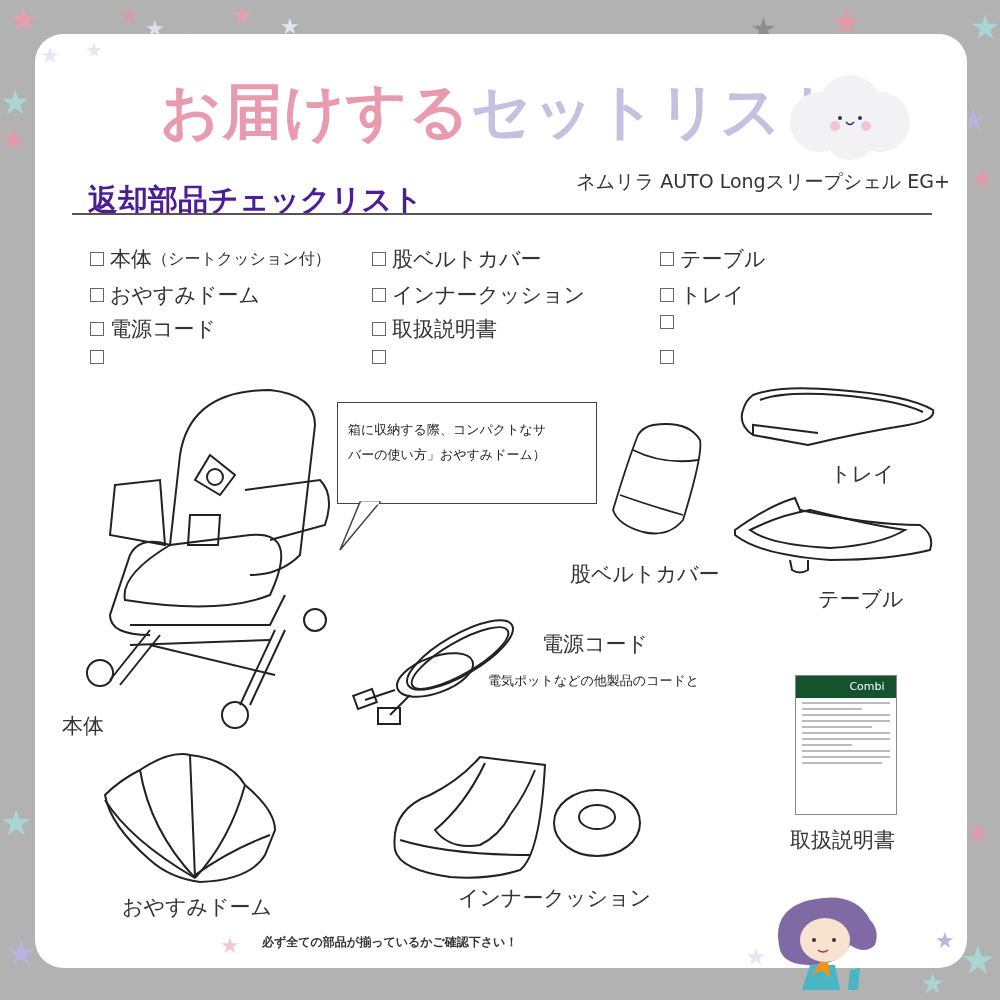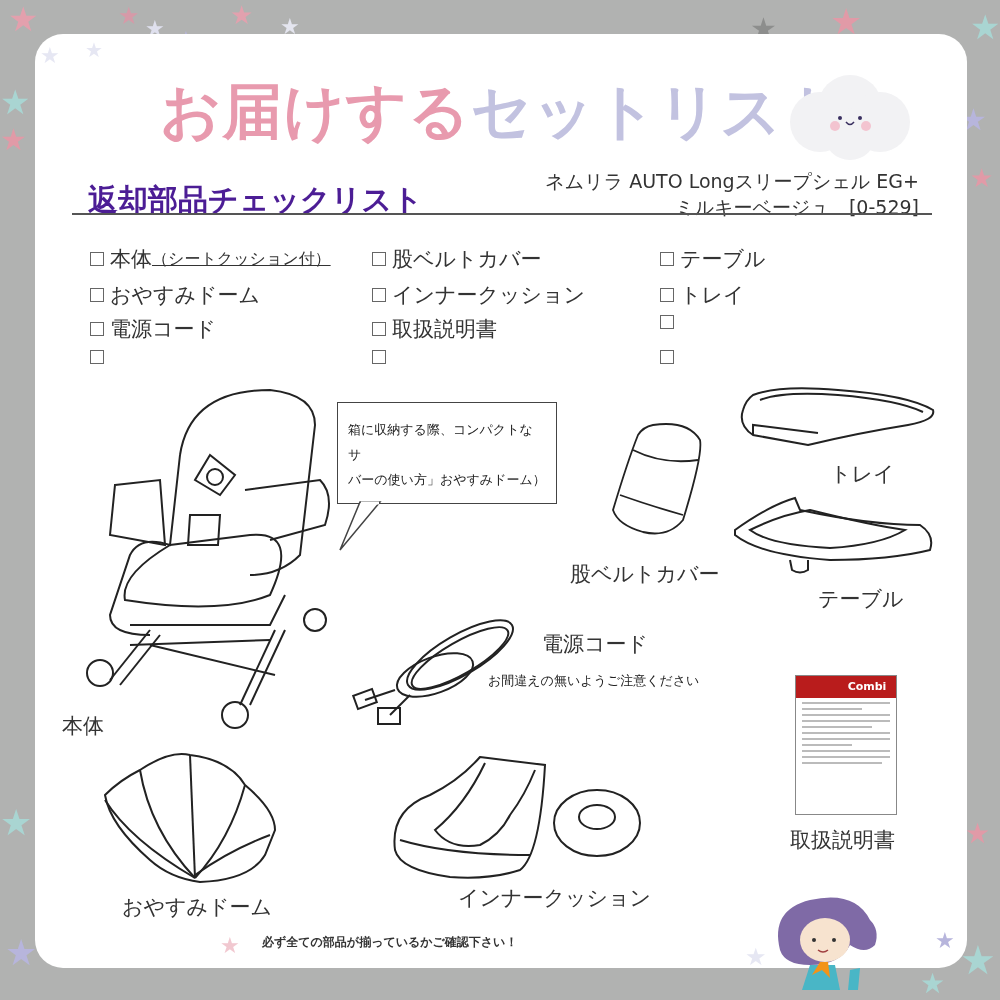--- a/index.html
+++ b/index.html
@@ -5,32 +5,32 @@
   * { box-sizing: border-box; margin: 0; padding: 0; }
   html, body { width: 1000px; height: 1000px; overflow: hidden; }
   body { background: #b1b2b1; font-family: "DejaVu Sans", "Liberation Sans", sans-serif; color: #333; position: relative; }
   .star { position: absolute; font-size: 30px; line-height: 1; }
   .card { position: absolute; left: 35px; top: 34px; width: 932px; height: 934px; background: #fff; border-radius: 28px; }
   .title { position: absolute; left: 160px; top: 72px; font-size: 60px; font-weight: bold; letter-spacing: 1px; white-space: nowrap; }
   .title .pink { color: #e89aae; }
   .title .lav { color: #c2c2e0; }
   .cloud { position: absolute; left: 780px; top: 72px; width: 140px; height: 90px; }
   .section-title { position: absolute; left: 88px; top: 180px; font-size: 30px; font-weight: bold; color: #4c1d95; }
-  .product { position: absolute; right: 81px; top: 168px; text-align: right; font-size: 19px; line-height: 26px; color: #333; }
+  .product { position: absolute; right: 50px; top: 168px; text-align: right; font-size: 19px; line-height: 26px; color: #333; }
   .rule { position: absolute; left: 72px; top: 213px; width: 860px; height: 2px; background: #555; }
   .check { position: absolute; font-size: 21px; display: flex; align-items: center; white-space: nowrap; color: #333; }
   .box { display: inline-block; width: 14px; height: 14px; border: 1px solid #666; margin-right: 6px; background: #fff; }
-  .small { font-size: 16px; text-decoration: underline; }
-  .note-box { position: absolute; left: 337px; top: 402px; width: 220px; height: 102px; border: 1.5px solid #444; background: #fff; padding: 14px 10px; font-size: 13px; line-height: 25px; color: #222; }
+  .small { font-size: 16px; }
+  .note-box { position: absolute; left: 337px; top: 402px; width: 260px; height: 102px; border: 1.5px solid #444; background: #fff; padding: 14px 10px; font-size: 13px; line-height: 25px; color: #222; }
   .label { position: absolute; font-size: 21px; color: #333; white-space: nowrap; }
   .cord-note { position: absolute; left: 488px; top: 668px; font-size: 13px; line-height: 25px; color: #222; }
   .footer { position: absolute; left: 262px; top: 934px; font-size: 12px; font-weight: bold; color: #333; white-space: nowrap; }
   svg { position: absolute; overflow: visible; }
   .manual { position: absolute; left: 795px; top: 675px; width: 102px; height: 140px; border: 1px solid #888; background: #fff; }
-  .manual-head { height: 22px; background: #b91c1c; color: #fff; font-size: 11px; font-weight: bold; text-align: center; line-height: 22px; padding-left: 42px; }
+  .manual-head { height: 22px; background: #14532d; color: #fff; font-size: 11px; font-weight: normal; text-align: center; line-height: 22px; padding-left: 42px; }
   .manual-line { height: 2px; background: #bbb; margin: 4px 6px; }
 </style>
 </head>
 <body>
 
 <span class="star" style="left:8px;top:2px;color:#e3a0ad;font-size:34px;">★</span>
 <span class="star" style="left:118px;top:4px;color:#d69aa8;font-size:24px;">★</span>
 <span class="star" style="left:145px;top:18px;color:#dfe0ee;font-size:22px;">★</span>
 <span class="star" style="left:168px;top:26px;color:#b7b5dc;font-size:40px;">★</span>
 <span class="star" style="left:230px;top:2px;color:#e2a1ae;font-size:26px;">★</span>
@@ -71,21 +71,20 @@
   <circle cx="60" cy="46" r="2" fill="#3a3060"></circle>
     <circle cx="80" cy="46" r="2" fill="#3a3060"></circle>
   <path d="M66 50 q4 5 8 0" stroke="#3a3060" stroke-width="1.5" fill="none"></path>
   <circle cx="55" cy="54" r="5" fill="#f3c4d0"></circle>
     <circle cx="86" cy="54" r="5" fill="#f3c4d0"></circle>
 </svg>
 
 <div class="section-title">返却部品チェックリスト</div>
 <div class="product">
   <div>ネムリラ AUTO Longスリープシェル EG+</div>
-  <div>ミルキーベージュ　[0-529]</div>
 </div>
 <div class="rule"></div>
 
 <div class="check" style="left:90px;top:245px;">
     <span class="box"></span>
     <span>本体</span>
     <span class="small">（シートクッション付）</span>
   </div>
 <div class="check" style="left:90px;top:281px;">
     <span class="box"></span>
@@ -196,21 +195,21 @@
     <ellipse cx="110" cy="48" rx="55" ry="16" transform="rotate(-30 110 48)"></ellipse>
     <ellipse cx="85" cy="65" rx="40" ry="18" transform="rotate(-20 85 65)"></ellipse>
     <path d="M45 80 L15 90"></path>
       <path d="M60 85 L40 105"></path>
     <rect x="5" y="82" width="20" height="14" transform="rotate(-20 15 89)"></rect>
     <rect x="28" y="98" width="22" height="16"></rect>
   </g>
 </svg>
 <div class="label" style="left:542px;top:630px;">電源コード</div>
 <div class="cord-note">
-  <div>お間違えの無いようご注意ください</div>
+  <div>電気ポットなどの他製品のコードと</div>
 </div>
 
 <div class="manual">
   <div class="manual-head">Combi</div>
   <div class="manual-line"></div>
     <div class="manual-line" style="width:60%;"></div>
   <div class="manual-line"></div>
     <div class="manual-line"></div>
   <div class="manual-line" style="width:70%;"></div>
     <div class="manual-line"></div>

